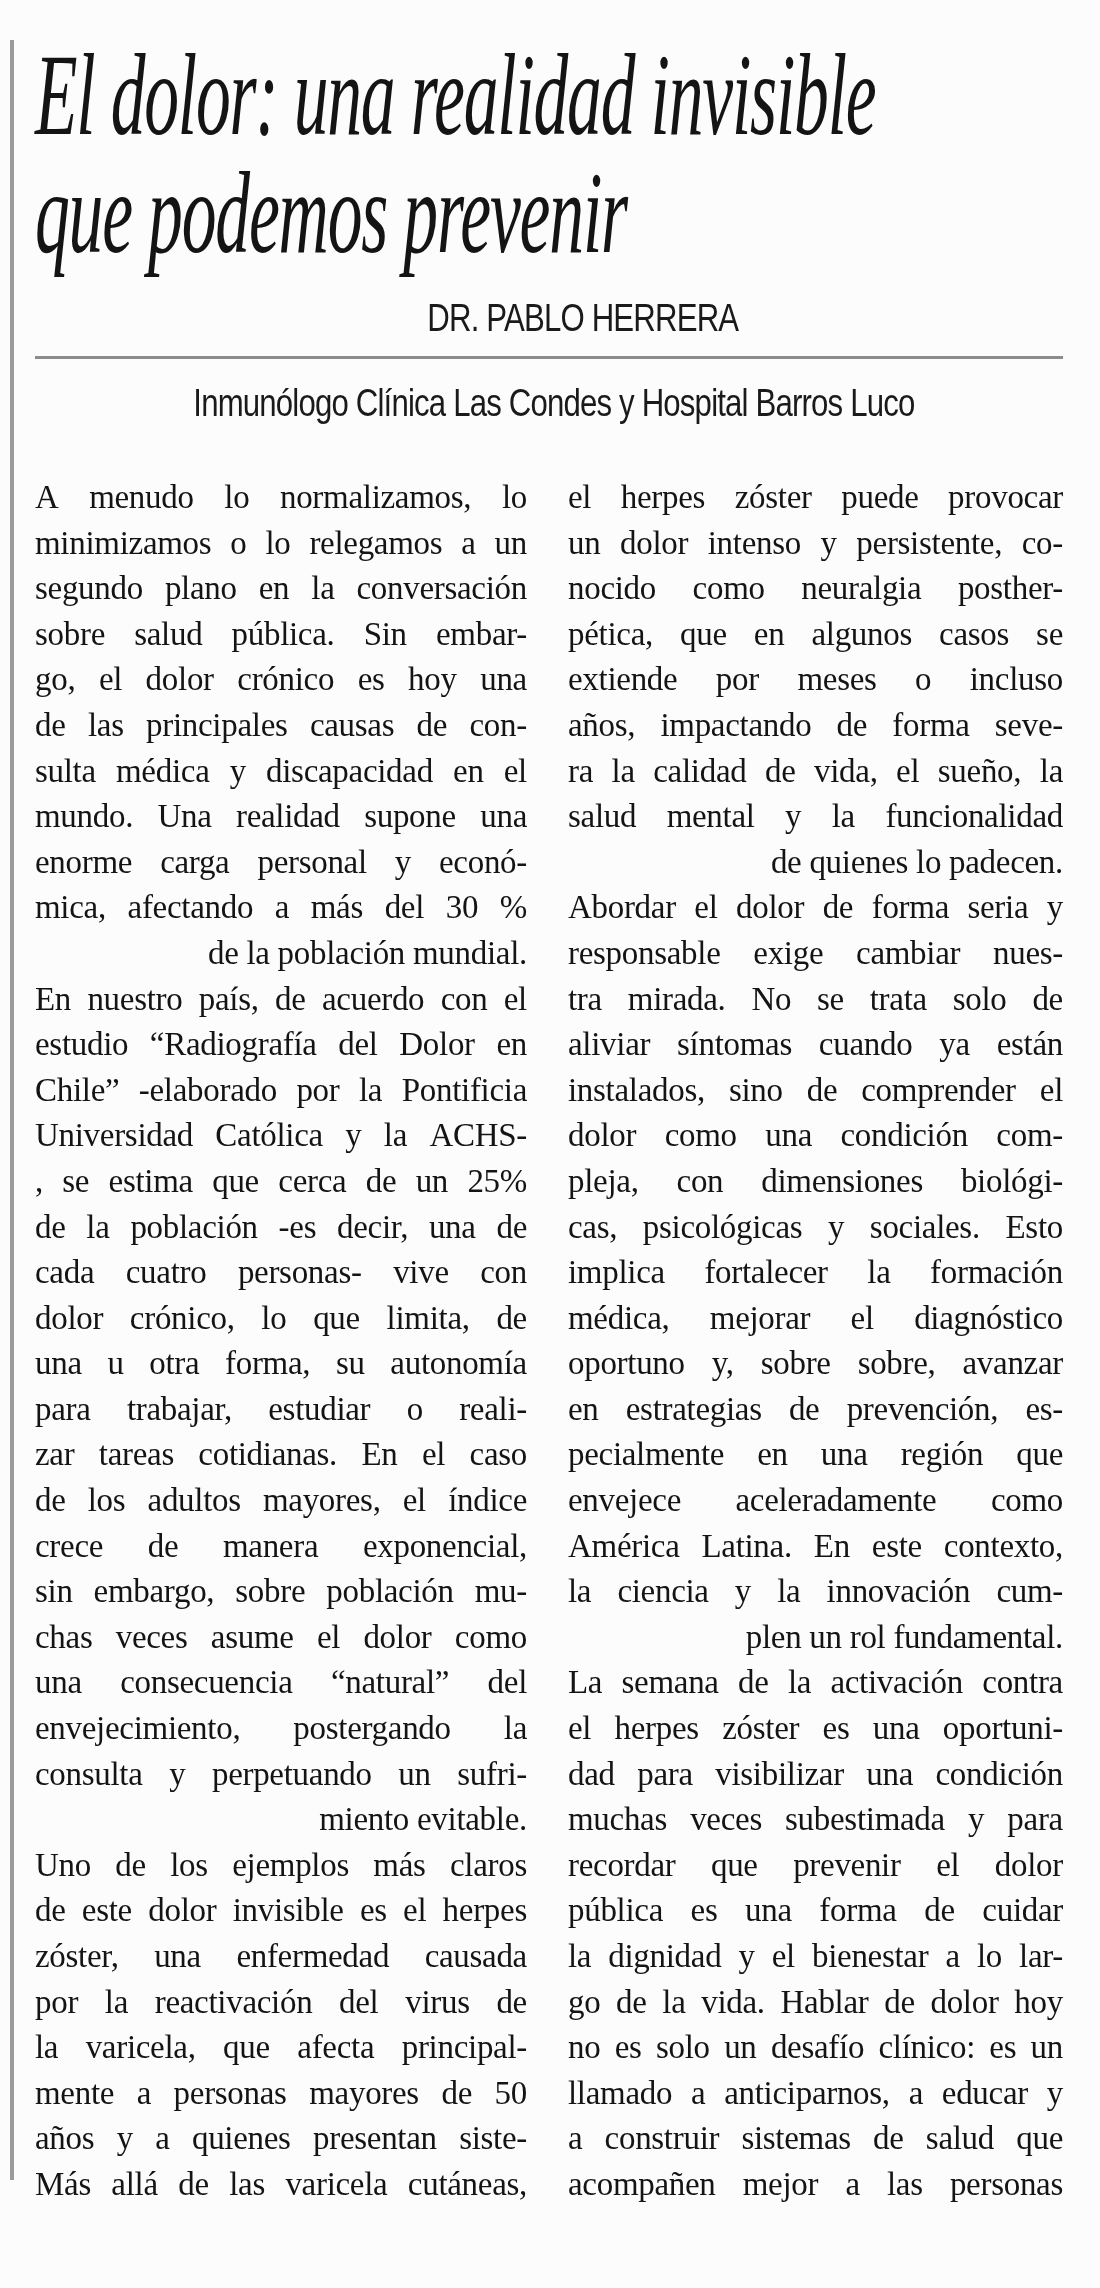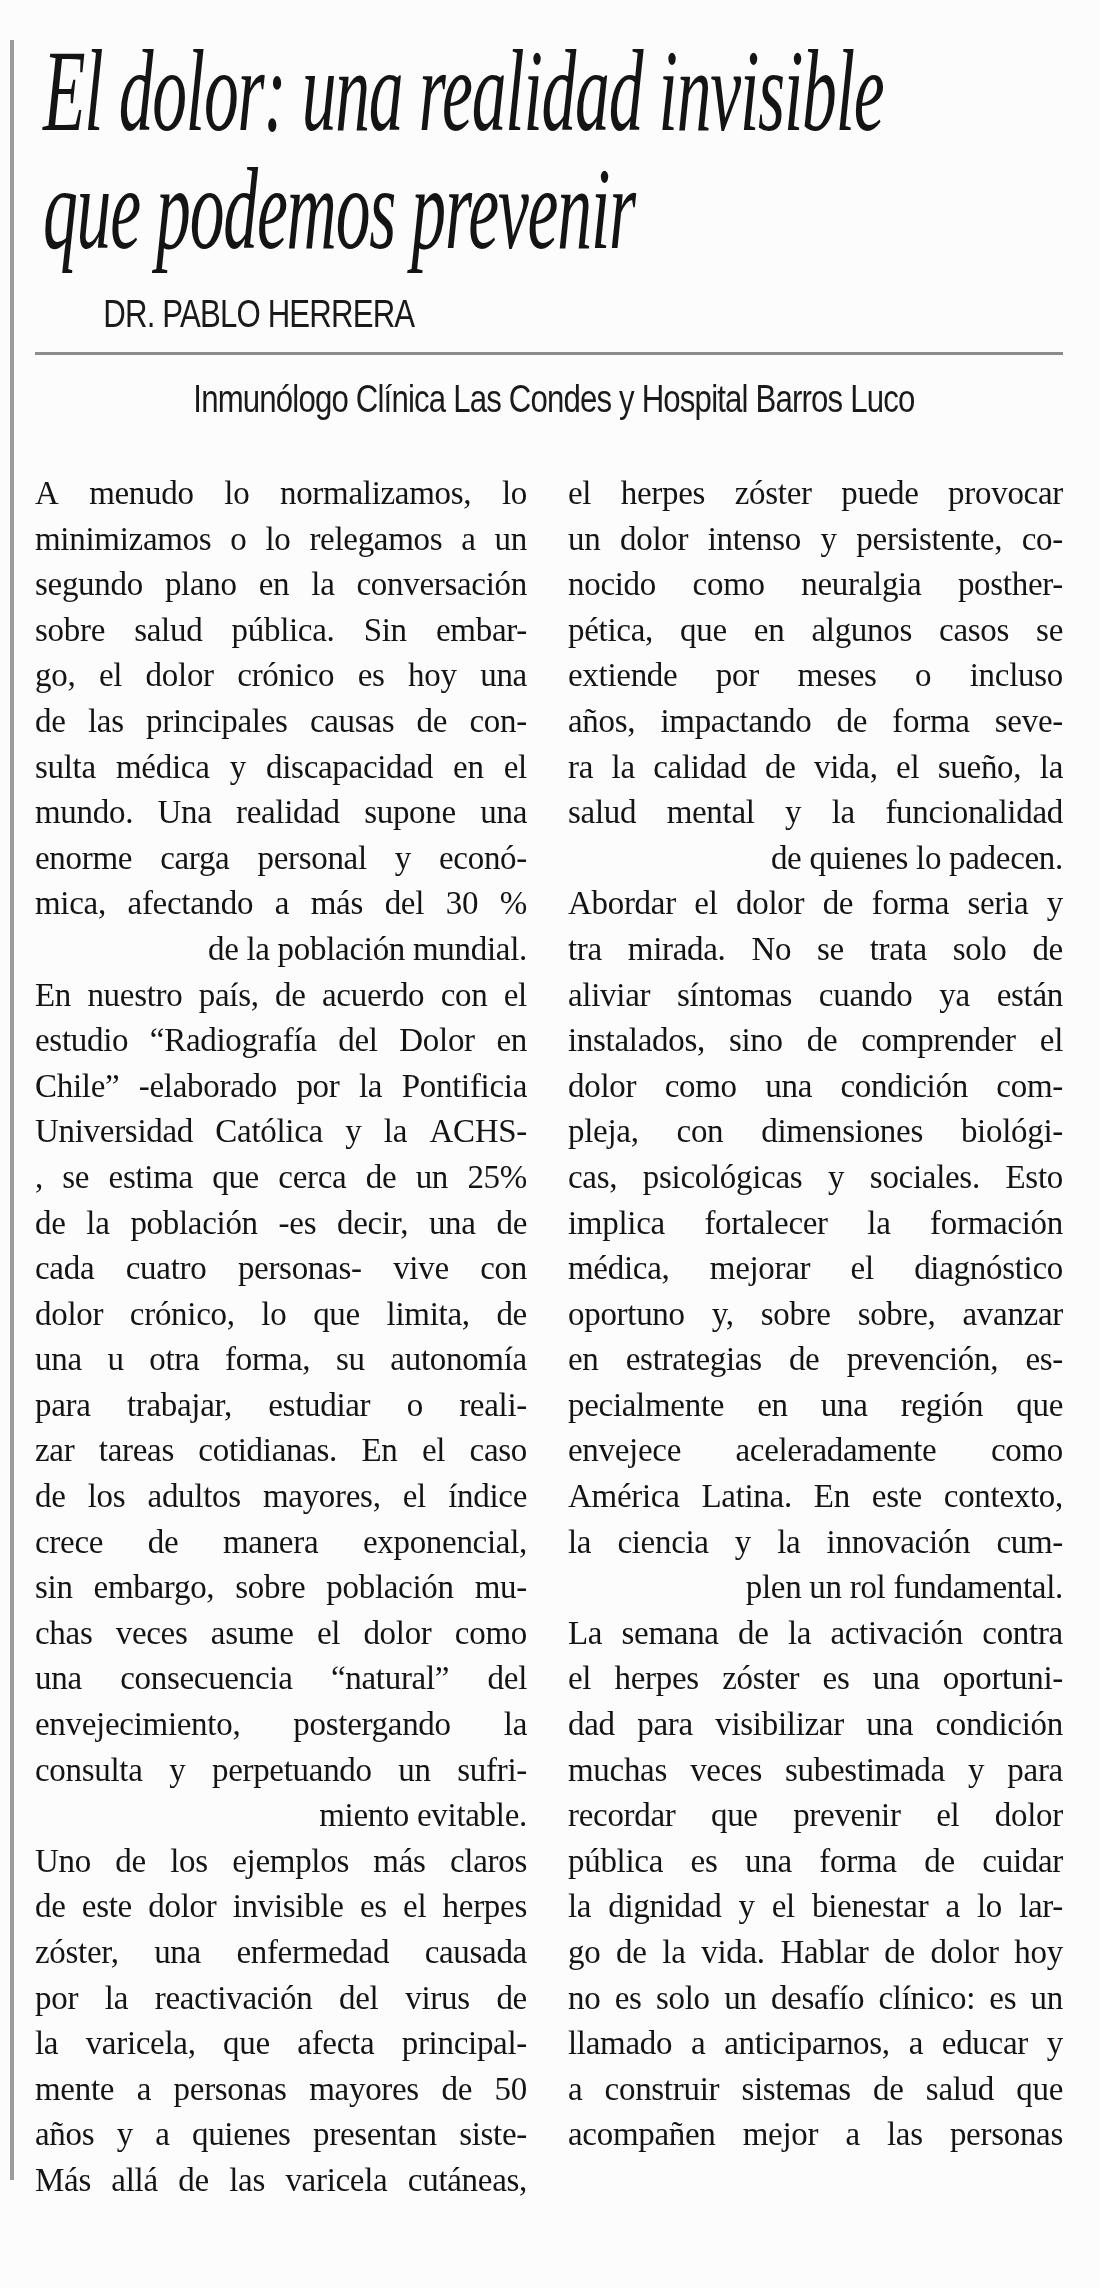--- a/index.html
+++ b/index.html
@@ -23,22 +23,22 @@
     background:#9b9b9b;
   }
   .content{
     position:absolute;
     left:35px;
     top:0;
     width:1028px;
   }
   
   .headline{
-    margin:8px;
-    padding-top:24px;
+    margin:0;
+    padding-top:36px;
     font-weight:normal;
   }
   .h-line{
     display:block;
     height:118px;
     white-space:nowrap;
   }
   .h-scale{
     display:inline-block;
     transform:scaleX(0.60);
@@ -46,21 +46,21 @@
     font-style:italic;
     font-weight:500;
     font-size:116px;
     line-height:118px;
     letter-spacing:-2px;
     font-family:"Liberation Serif","DejaVu Serif",serif;
   }
   
   .byline-row{
     margin-top:26px;
-    text-align:left;
+    text-align:center;
     line-height:40px;
     height:40px;
   }
   .affil-row{
     margin-top:24px;
     text-align:left;
     line-height:40px;
     height:40px;
   }
   .condensed{
@@ -469,20 +469,26 @@
           <div class="line">
             <span>Abordar</span>
             <span>el</span>
             <span>dolor</span>
             <span>de</span>
             <span>forma</span>
             <span>seria</span>
             <span>y</span>
           </div>
           <div class="line">
+            <span>responsable</span>
+            <span>exige</span>
+            <span>cambiar</span>
+            <span>nues-</span>
+          </div>
+          <div class="line">
             <span>tra</span>
             <span>mirada.</span>
             <span>No</span>
             <span>se</span>
             <span>trata</span>
             <span>solo</span>
             <span>de</span>
           </div>
           <div class="line">
             <span>aliviar</span>

